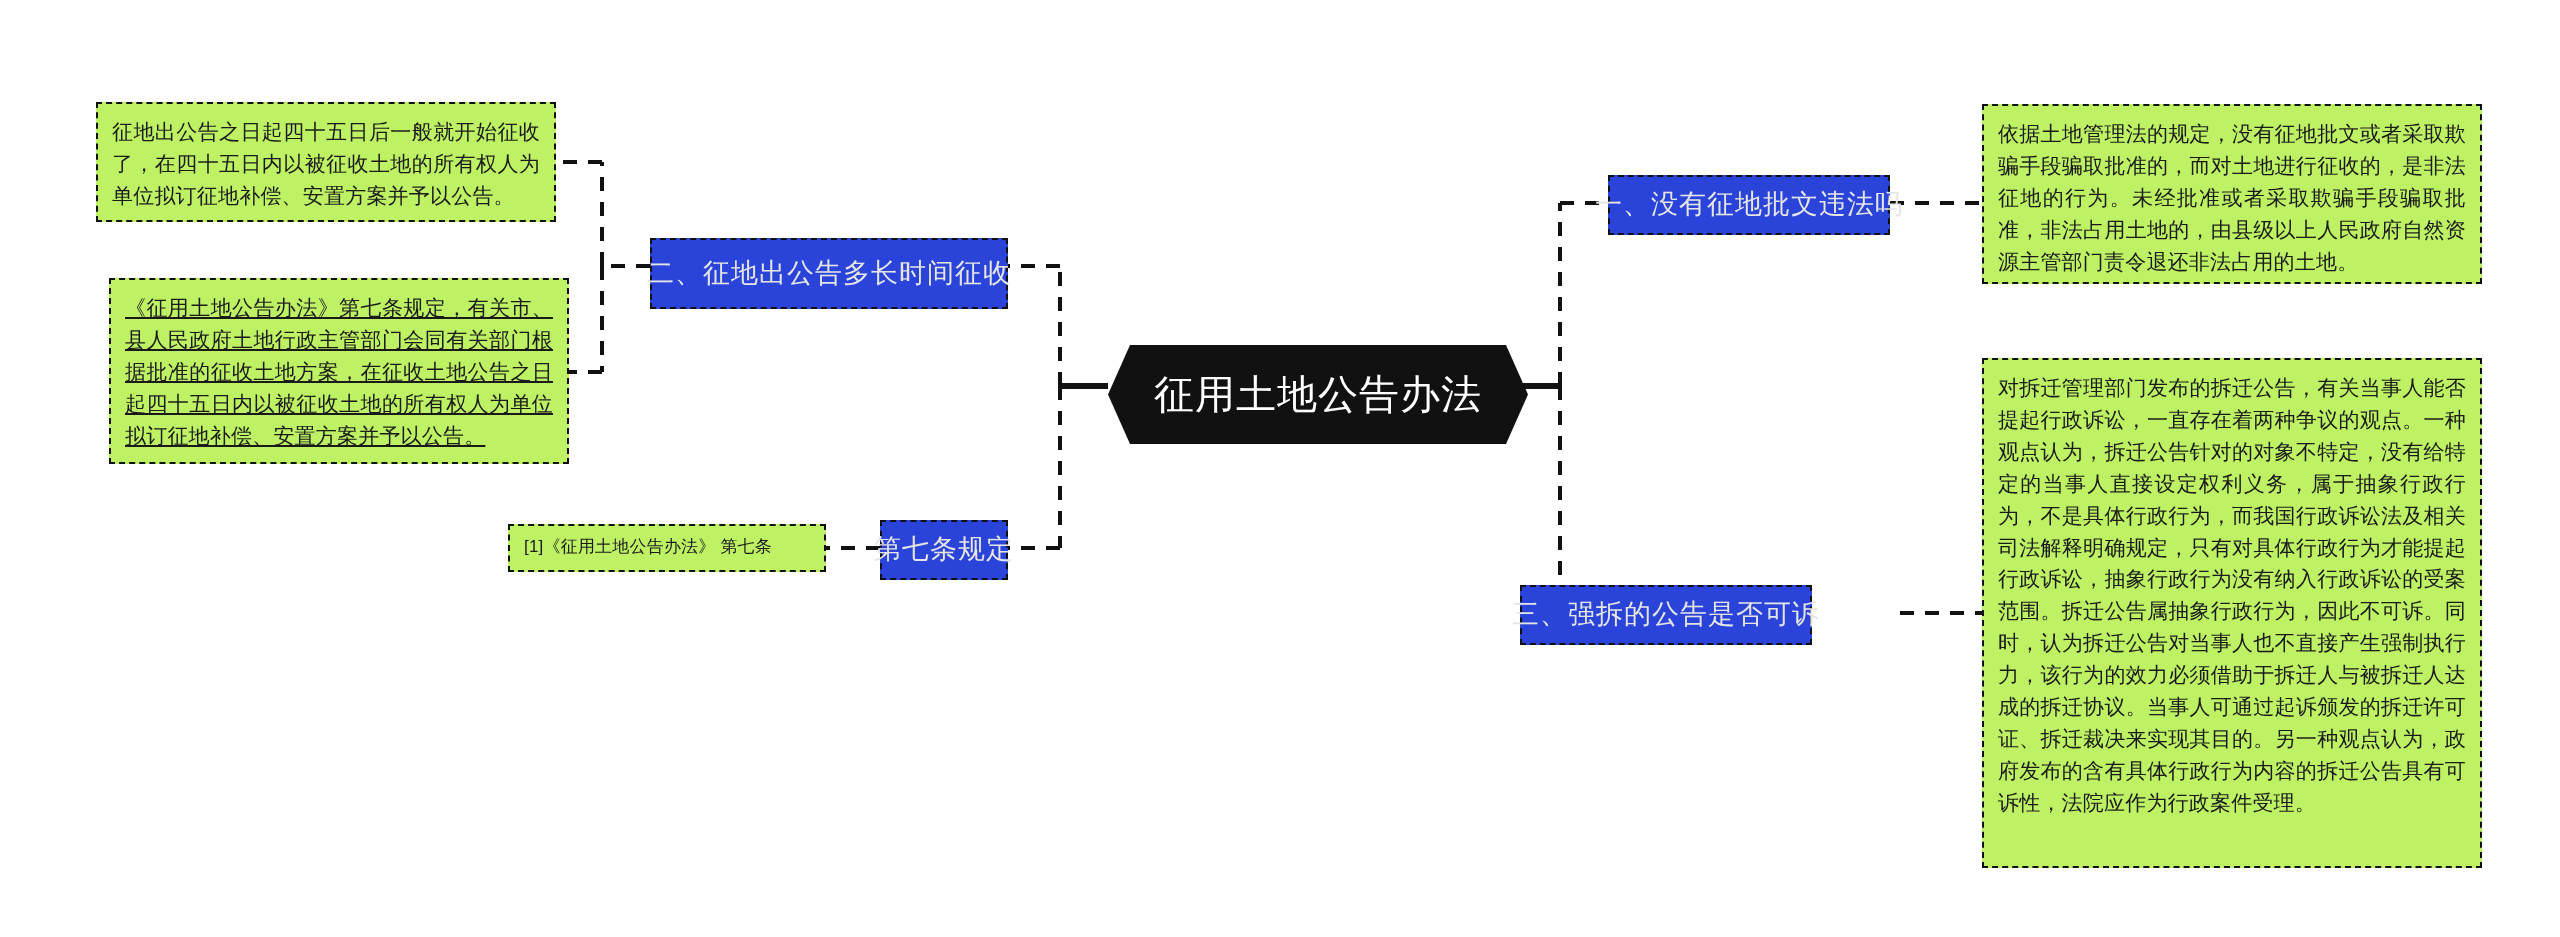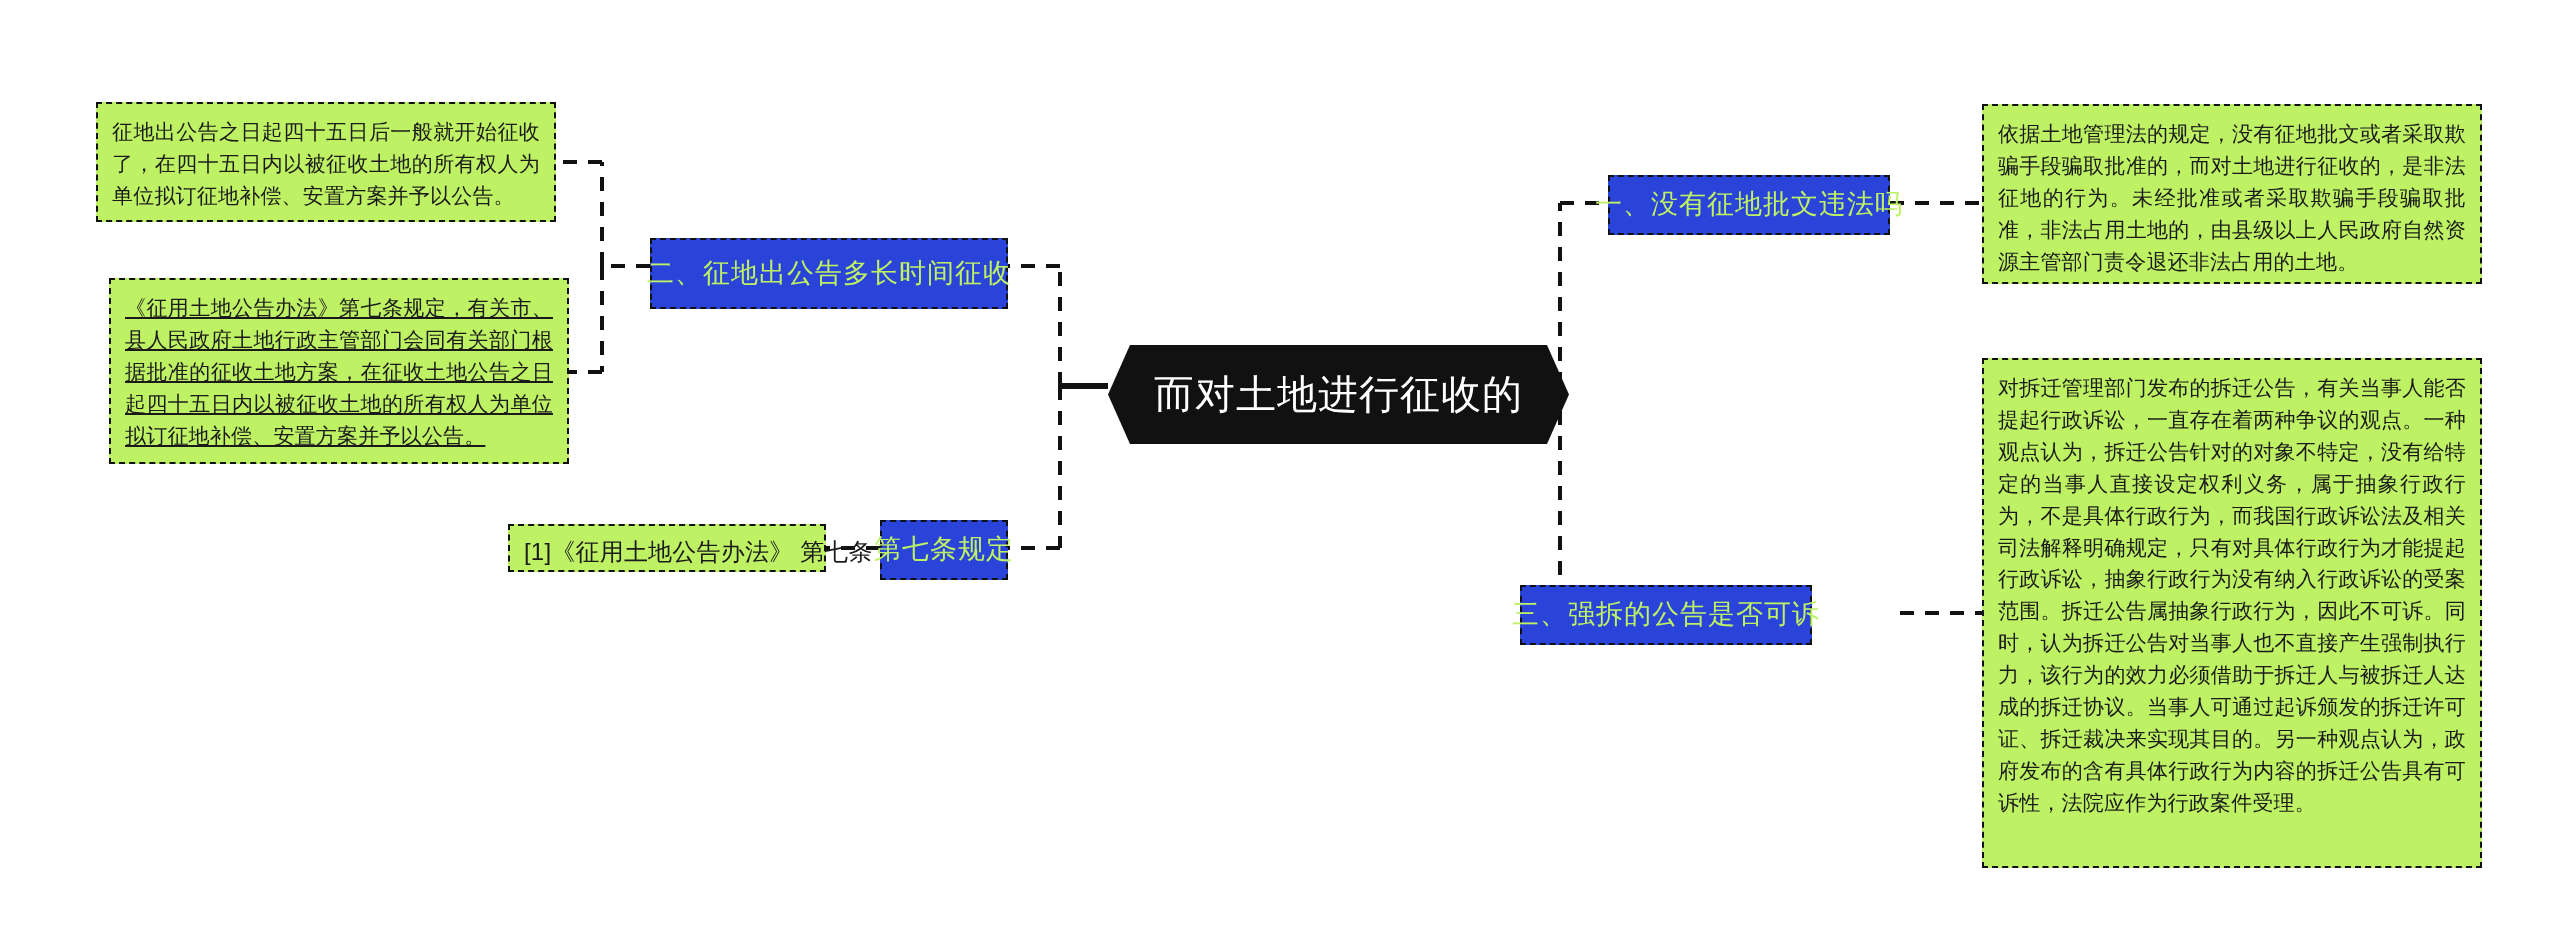--- a/index.html
+++ b/index.html
@@ -23,28 +23,28 @@
     font-size:21px;
     line-height:1.52;
     text-align:justify;
     text-justify:inter-ideograph;
     letter-spacing:0.2px;
   }
   .leaf.single{
     padding:8px 14px;
     text-align:left;
     white-space:nowrap;
-    font-size:24px;
+    font-size:17px;
   }
 
   
   .branch{
     background:#2a43d8;
     border:2px dashed #111111;
-    color:#bef264;
+    color:#e5e5e5;
     font-size:27px;
     line-height:1.1;
     padding:28px 18px;
     white-space:nowrap;
     display:flex;align-items:center;justify-content:center;
     letter-spacing:1px;
   }
 
   
   .root{
@@ -86,21 +86,21 @@
       <path d="M602 266 V162"></path>
       <path d="M602 266 V372"></path>
       <path d="M602 162 H556"></path>
       <path d="M602 372 H556"></path>
 
       <path d="M880 548 H826"></path>
     </g>
   </svg>
 
   <div class="node root" style="left:1108px;top:345px;">
-    <span>而对土地进行征收的</span>
+    <span>征用土地公告办法</span>
   </div>
 
   <div class="node branch" style="left:1608px;top:175px;width:282px;height:56px;">
     <span>一、没有征地批文违法吗</span>
   </div>
 
   <div class="node leaf" style="left:1982px;top:104px;width:500px;height:180px;">
     <span>依据土地管理法的规定，没有征地批文或者采取欺骗手段骗取批准的，而对土地进行征收的，是非法征地的行为。未经批准或者采取欺骗手段骗取批准，非法占用土地的，由县级以上人民政府自然资源主管部门责令退还非法占用的土地。</span>
   </div>
 

